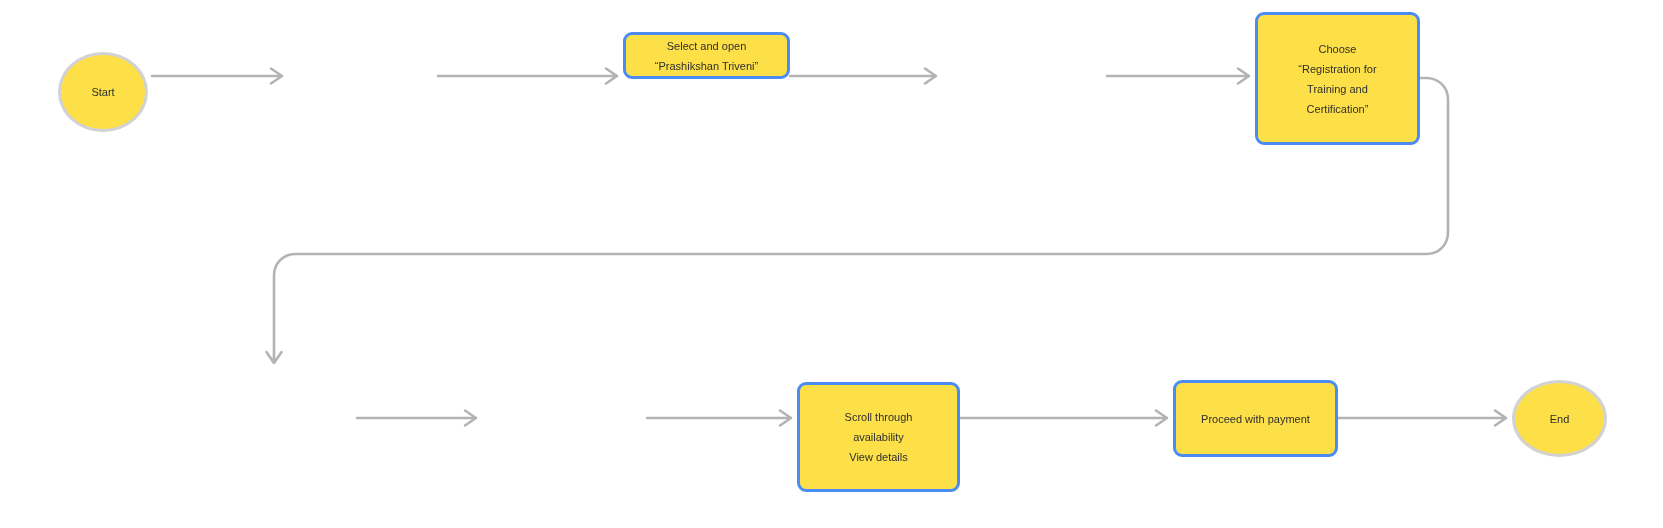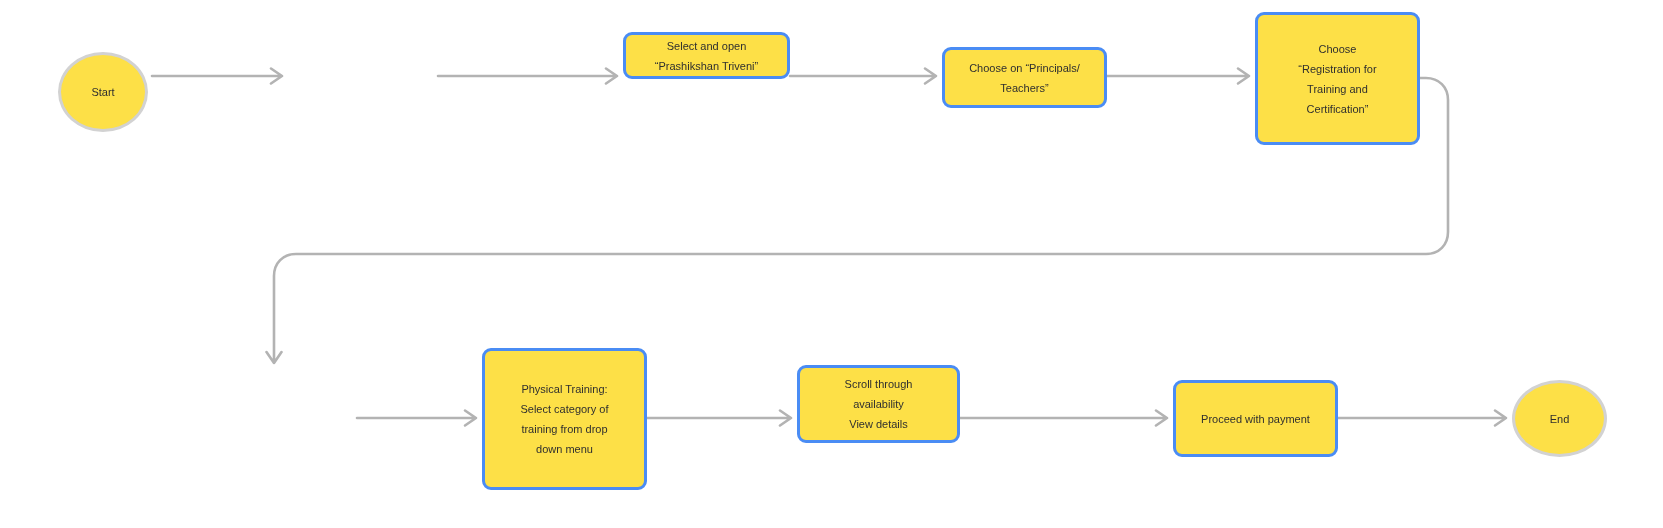--- a/index.html
+++ b/index.html
@@ -73,41 +73,31 @@
   <div class="node terminator" style="left:58px;top:52px;width:90px;height:80px">
     <span class="label">Start</span>
   </div>
 
 
   <div class="node process" style="left:623px;top:32px;width:167px;height:47px">
     <span class="label">Select and open
 “Prashikshan Triveni”</span>
   </div>
 
-  <div class="node process" style="left:942px;top:47px;width:165px;height:61px">
-    <span class="label">Choose on “Principals/
-Teachers”</span>
-  </div>
 
   <div class="node process" style="left:1255px;top:12px;width:165px;height:133px">
     <span class="label">Choose
 “Registration for
 Training and
 Certification”</span>
   </div>
 
 
-  <div class="node process" style="left:482px;top:348px;width:165px;height:142px">
-    <span class="label">Physical Training:
-Select category of
-training from drop
-down menu</span>
-  </div>
 
-  <div class="node process" style="left:797px;top:365px;width:163px;height:78px">
+  <div class="node process" style="left:797px;top:382px;width:163px;height:110px">
     <span class="label">Scroll through
 availability
 View details</span>
   </div>
 
   <div class="node process" style="left:1173px;top:380px;width:165px;height:77px">
     <span class="label">Proceed with payment</span>
   </div>
 
   <div class="node terminator" style="left:1512px;top:380px;width:95px;height:77px">

